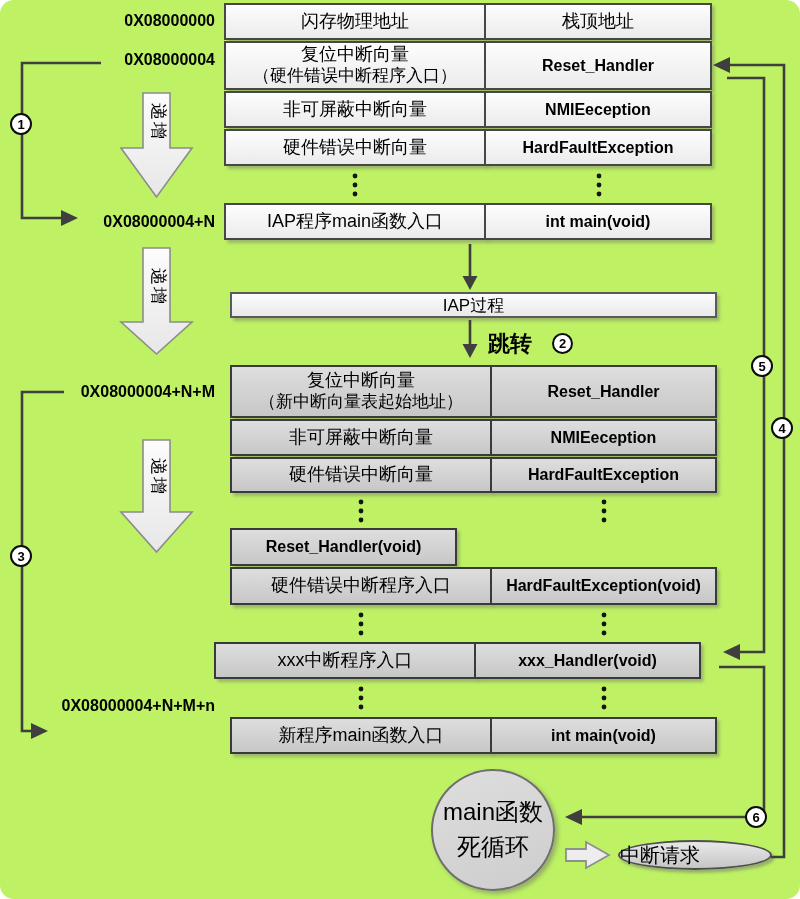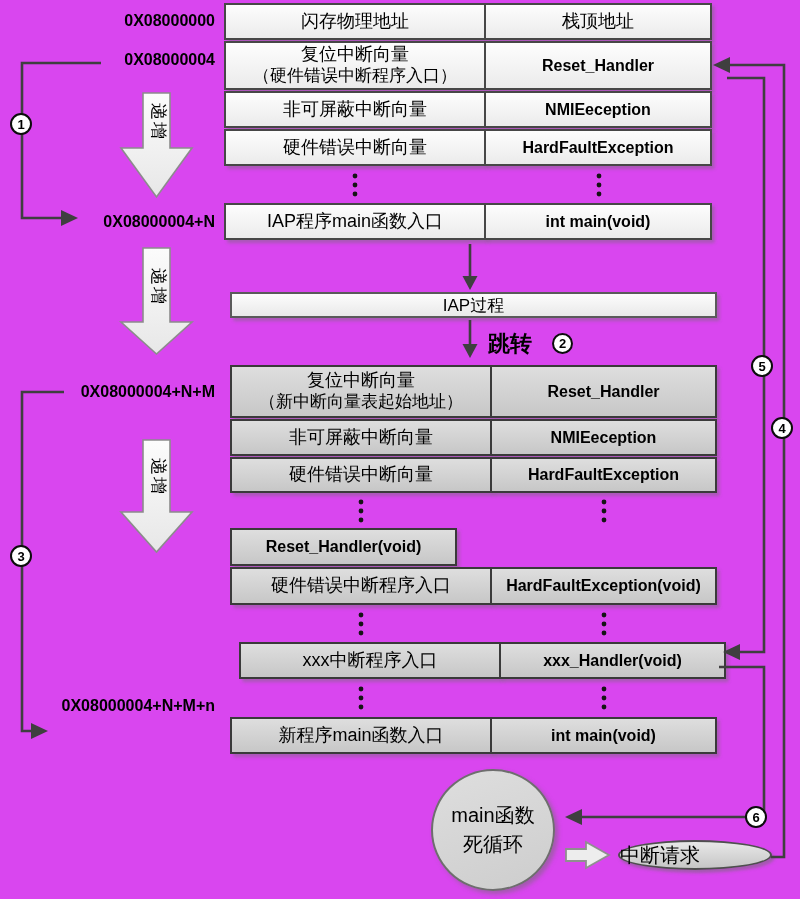--- a/index.html
+++ b/index.html
@@ -1,18 +1,18 @@
 <!DOCTYPE html>
 <html><head>
 <meta charset="utf-8">
 <style>
   html,body{margin:0;padding:0;background:#ffffff;}
   .stage{
-    position:relative;width:800px;height:899px;background:#d946ef;overflow:hidden;
-    font-family:"Liberation Sans","DejaVu Sans",sans-serif;color:#000;
+    position:relative;width:800px;height:899px;background:#bef264;overflow:hidden;
+    font-family:"Liberation Sans","DejaVu Sans",sans-serif;color:#000;border-radius:14px;
   }
   .overlay{position:absolute;left:0;top:0;z-index:3;pointer-events:none;}
 
   
   .addr{
     position:absolute;right:585px;height:20px;line-height:20px;white-space:nowrap;
     font-size:16px;font-weight:700;letter-spacing:0px;z-index:2;
   }
 
   
@@ -60,21 +60,21 @@
     transform:translate(-50%,-50%) rotate(90deg);
   }
 
   
   .loop{
     position:absolute;left:431px;top:769px;width:124px;height:122px;box-sizing:border-box;
     border:2px solid #6e6e6e;border-radius:50%;
     background:linear-gradient(160deg,#dedede 0%,#cdcdcd 100%);
     box-shadow:3px 3px 4px rgba(110,110,110,.5);
     display:flex;flex-direction:column;align-items:center;justify-content:center;
-    font-size:20px;line-height:1.45;z-index:2;text-align:center;
+    font-size:24px;line-height:1.45;z-index:2;text-align:center;
   }
 
   
   .intreq{
     position:absolute;left:618px;top:840px;width:154px;height:30px;box-sizing:border-box;
     border:2px solid #4f4f4f;border-radius:50%;
     background:linear-gradient(180deg,#e8e8e8,#c6c6c6);
     box-shadow:2.5px 3px 3px rgba(110,110,110,.5);
     display:flex;align-items:center;justify-content:flex-start;font-size:20px;z-index:2;
   }
@@ -266,21 +266,21 @@
       </div>
   </div>
   <div class="trow t2" style="left:230px;top:567px;height:38px">
     <div class="cell lw2">
         <span class="cn">硬件错误中断程序入口</span>
       </div>
     <div class="cell rw2">
         <span class="en">HardFaultException(void)</span>
       </div>
   </div>
-  <div class="trow t2" style="left:239px;top:642px;height:37px">
+  <div class="trow t2" style="left:214px;top:642px;height:37px">
     <div class="cell lw2">
         <span class="cn">xxx中断程序入口</span>
       </div>
     <div class="cell rw2">
         <span class="en">xxx_Handler(void)</span>
       </div>
   </div>
   <div class="trow t2" style="left:230px;top:717px;height:37px">
     <div class="cell lw2">
         <span class="cn">新程序main函数入口</span>

